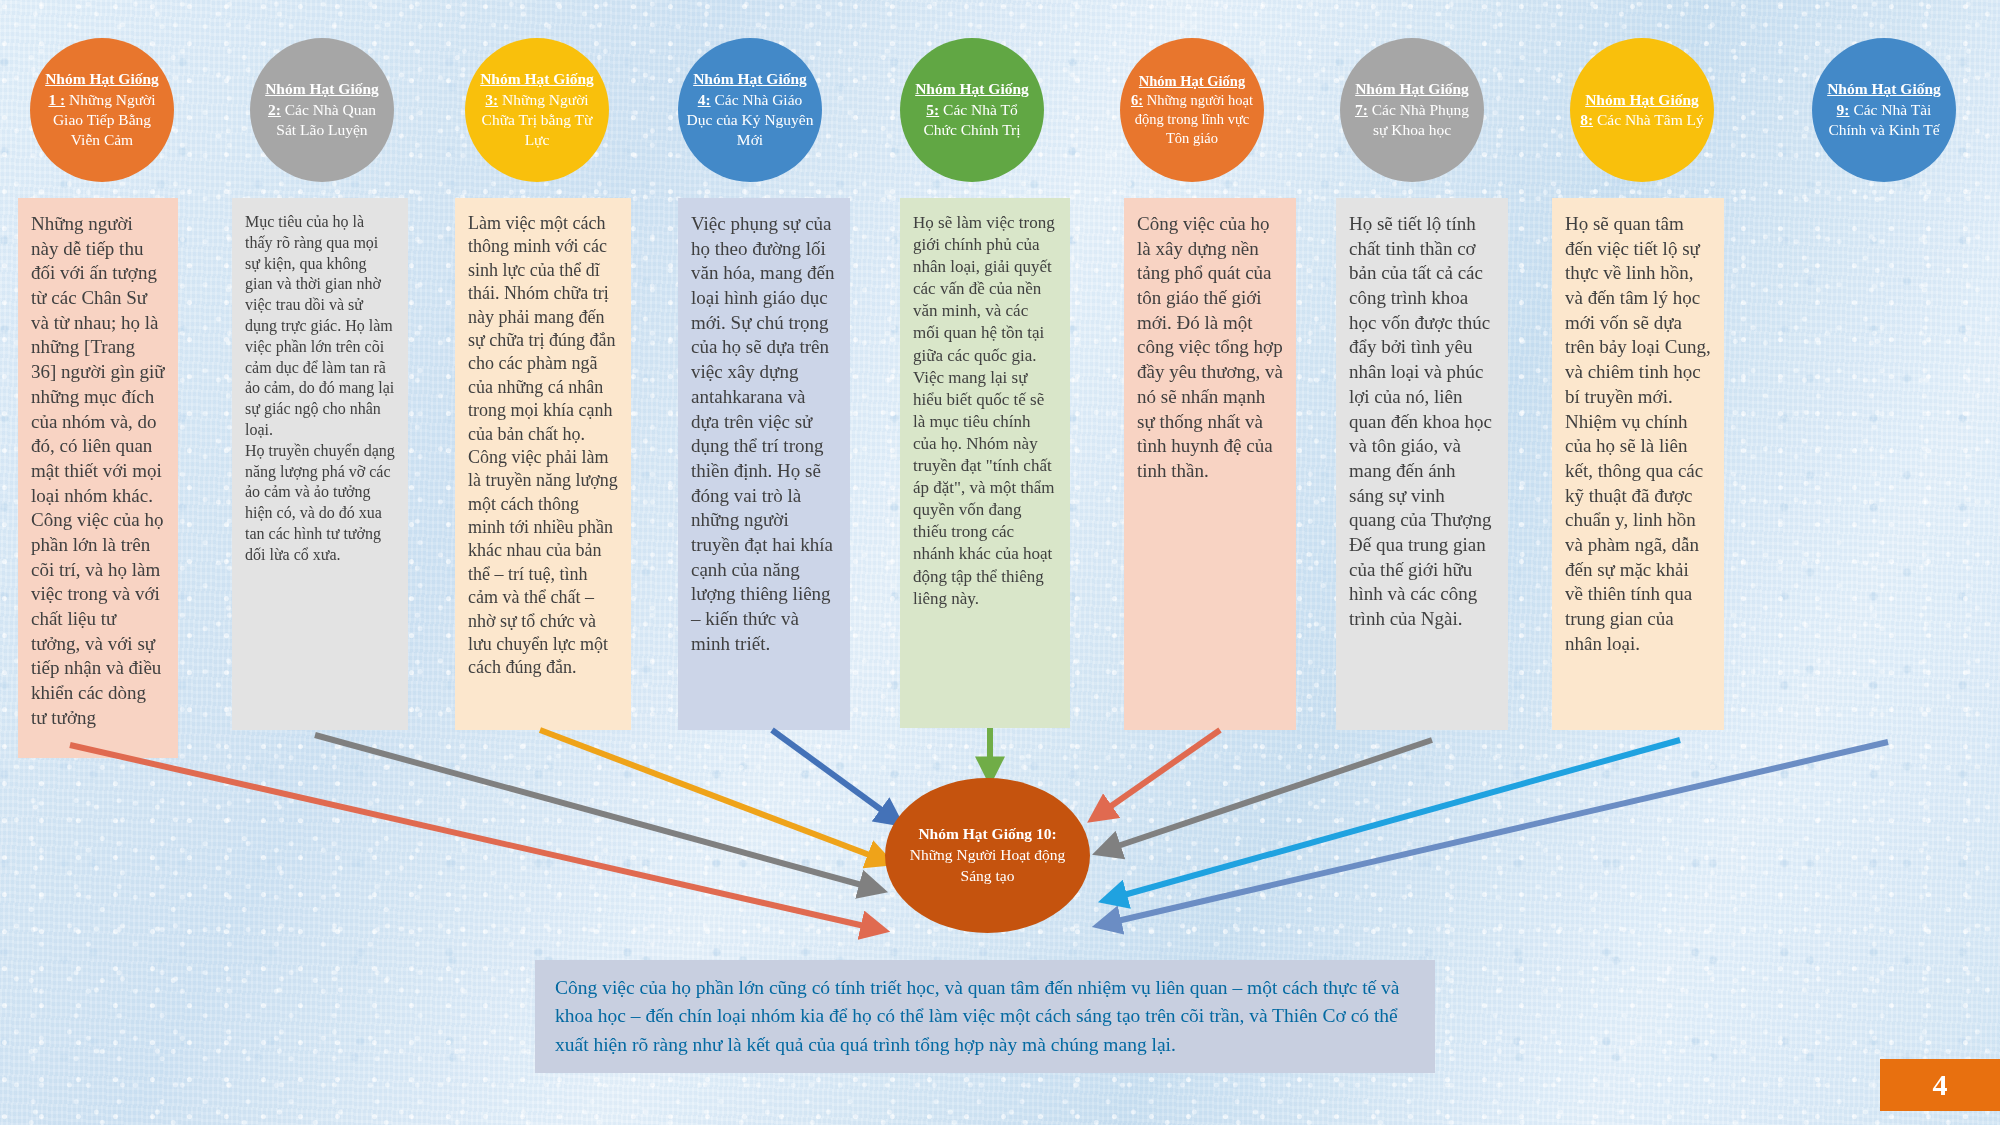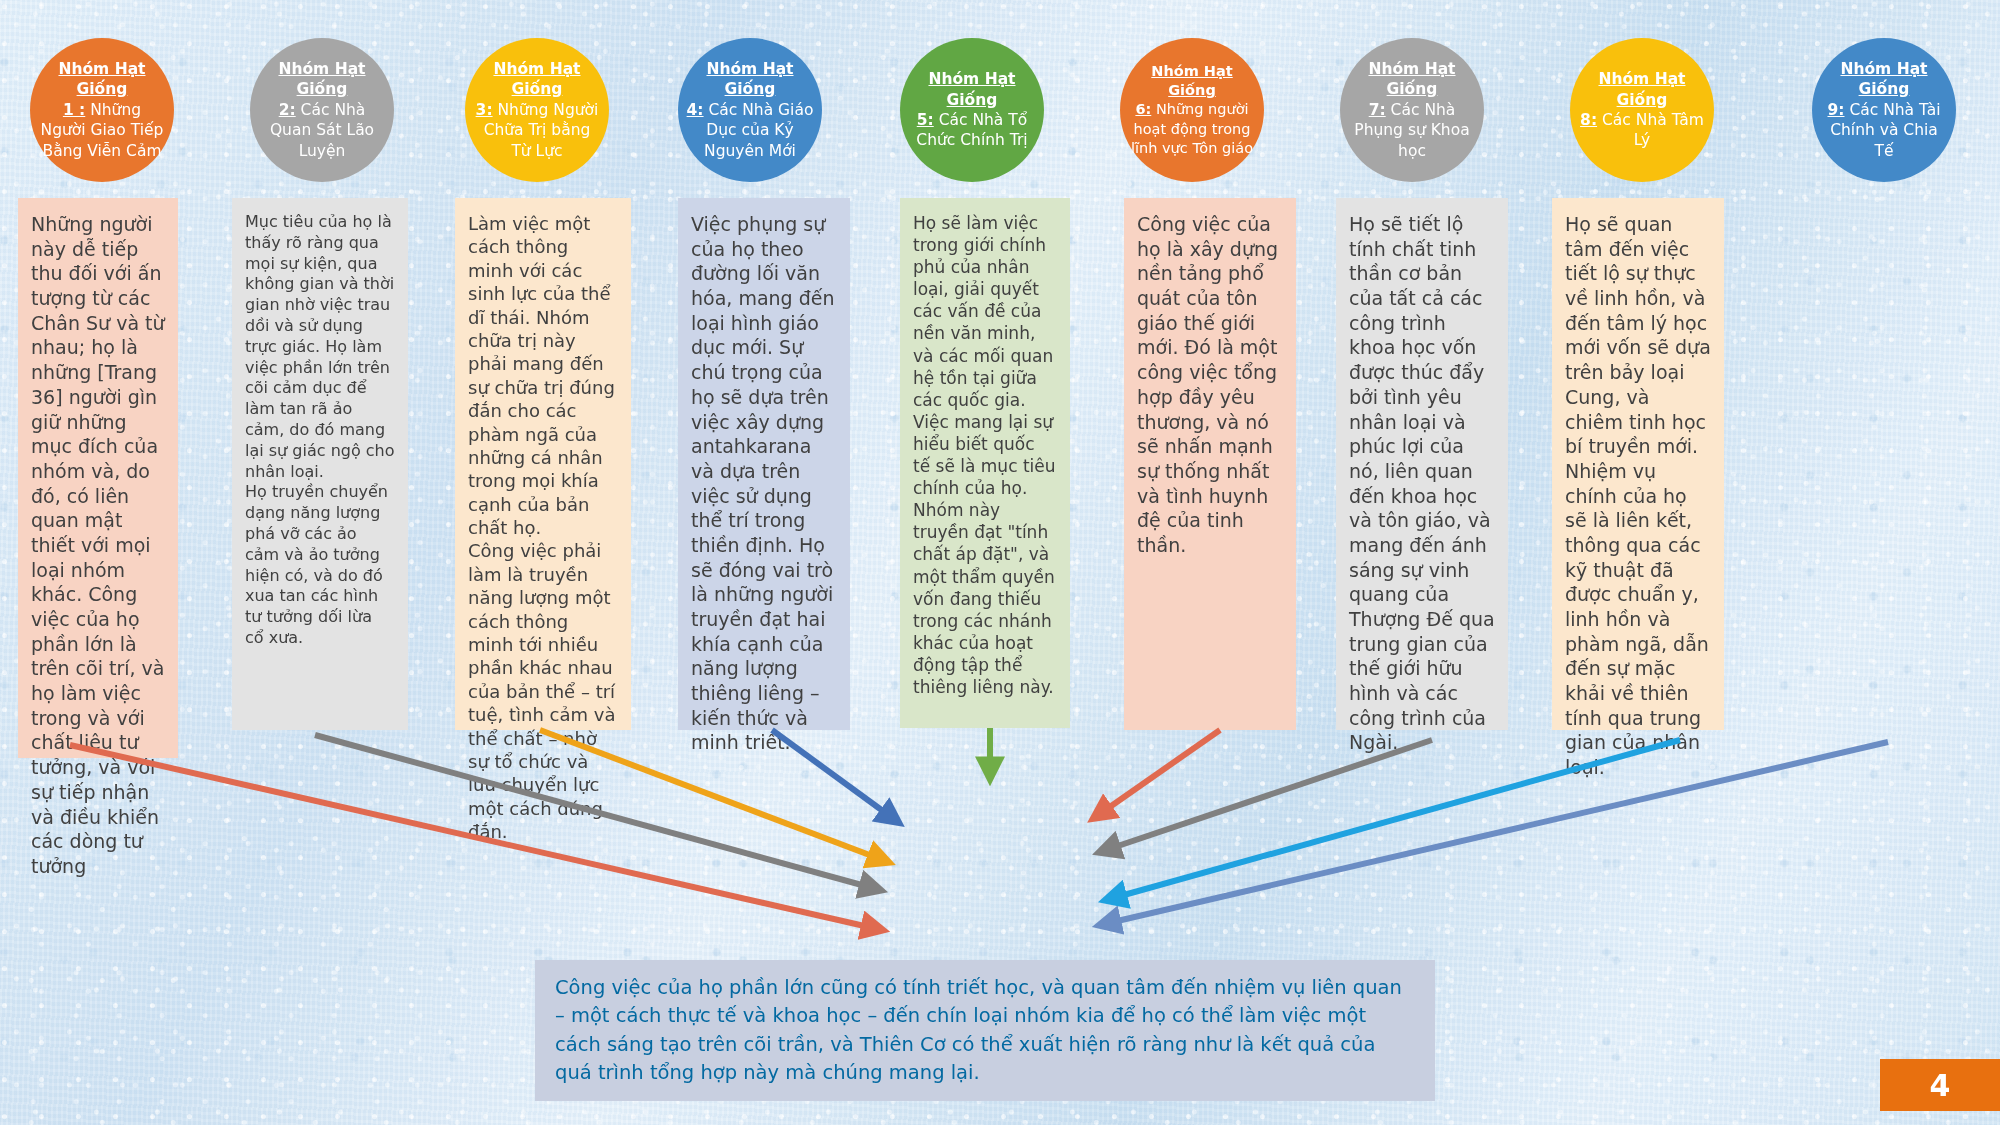--- a/index.html
+++ b/index.html
@@ -15,20 +15,21 @@
       radial-gradient(circle at 12% 18%, rgba(255,255,255,.75) 0 2px, transparent 3px),
       radial-gradient(circle at 31% 47%, rgba(255,255,255,.55) 0 2px, transparent 3px),
       radial-gradient(circle at 58% 23%, rgba(255,255,255,.6) 0 2px, transparent 3px),
       radial-gradient(circle at 77% 62%, rgba(255,255,255,.5) 0 2px, transparent 3px),
       radial-gradient(circle at 44% 81%, rgba(255,255,255,.6) 0 2px, transparent 3px),
       radial-gradient(circle at 88% 9%, rgba(255,255,255,.5) 0 2px, transparent 3px),
       radial-gradient(circle at 5% 70%, rgba(200,222,240,.8) 0 3px, transparent 5px),
       radial-gradient(circle at 66% 90%, rgba(200,222,240,.7) 0 3px, transparent 5px),
       linear-gradient(118deg, #e4f0f9 0%, #cfe2f2 28%, #e8f2fa 46%, #c9dff0 66%, #e6f1fa 84%, #d4e6f4 100%);
     background-size: 37px 37px,53px 53px,61px 61px,43px 43px,71px 71px,47px 47px,89px 89px,97px 97px,100% 100%;
+    font-family: Liberation Serif, serif;
   }
   #slide::after{
     content:"";position:absolute;inset:0;pointer-events:none;
     background:
       repeating-linear-gradient(92deg, rgba(255,255,255,.16) 0 2px, rgba(173,205,233,.10) 2px 5px),
       repeating-linear-gradient(3deg, rgba(255,255,255,.10) 0 3px, rgba(160,198,230,.08) 3px 7px);
     opacity:.85;
   }
 
   
@@ -212,24 +213,30 @@
     </div>
   </div>
   <div class="panel" style="left:1552px;top:198px;width:172px;height:532px;background:#fce7cd;">
     <span style="white-space:pre-line">Họ sẽ quan tâm đến việc tiết lộ sự thực về linh hồn, và đến tâm lý học mới vốn sẽ dựa trên bảy loại Cung, và chiêm tinh học bí truyền mới. Nhiệm vụ chính của họ sẽ là liên kết, thông qua các kỹ thuật đã được chuẩn y, linh hồn và phàm ngã, dẫn đến sự mặc khải về thiên tính qua trung gian của nhân loại.</span>
   </div>
 
   <div class="node" style="left:1812px;top:38px;width:144px;height:144px;background:#4389c8;">
     <div class="node-inner">
       <span class="ttl">Nhóm Hạt Giống</span><br>
       <span class="num">9:</span>
-      <span>Các Nhà Tài Chính và Chia Tế</span>
-    </div>
-  </div>
-
+      <span>Các Nhà Tài Chính và Kinh Tế</span>
+    </div>
+  </div>
+
+  <div id="hub" style="left:885px;top:778px;width:205px;height:155px;">
+    <div style="padding:0 14px;">
+      <span class="hl">Nhóm Hạt Giống 10:</span><br>
+      <span>Những Người Hoạt động Sáng tạo</span>
+    </div>
+  </div>
 
   <div id="caption" style="left:535px;top:960px;width:900px;">
     <span>Công việc của họ phần lớn cũng có tính triết học, và quan tâm đến nhiệm vụ liên quan – một cách thực tế và khoa học – đến chín loại nhóm kia để họ có thể làm việc một cách sáng tạo trên cõi trần, và Thiên Cơ có thể xuất hiện rõ ràng như là kết quả của quá trình tổng hợp này mà chúng mang lại.</span>
   </div>
 
   <div id="pagenum">
     <span>4</span>
   </div>
 
 </div>

